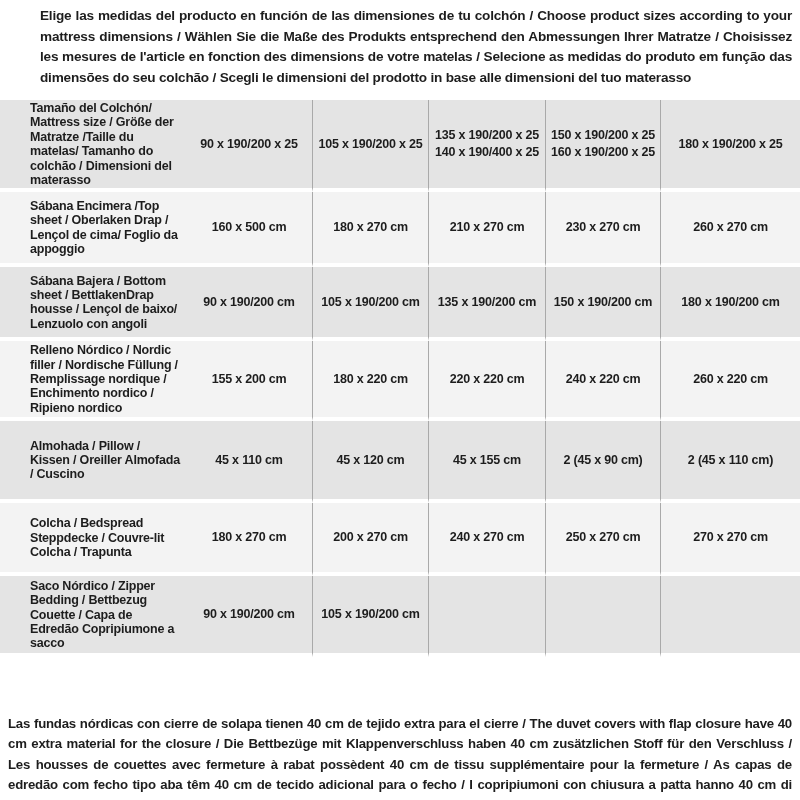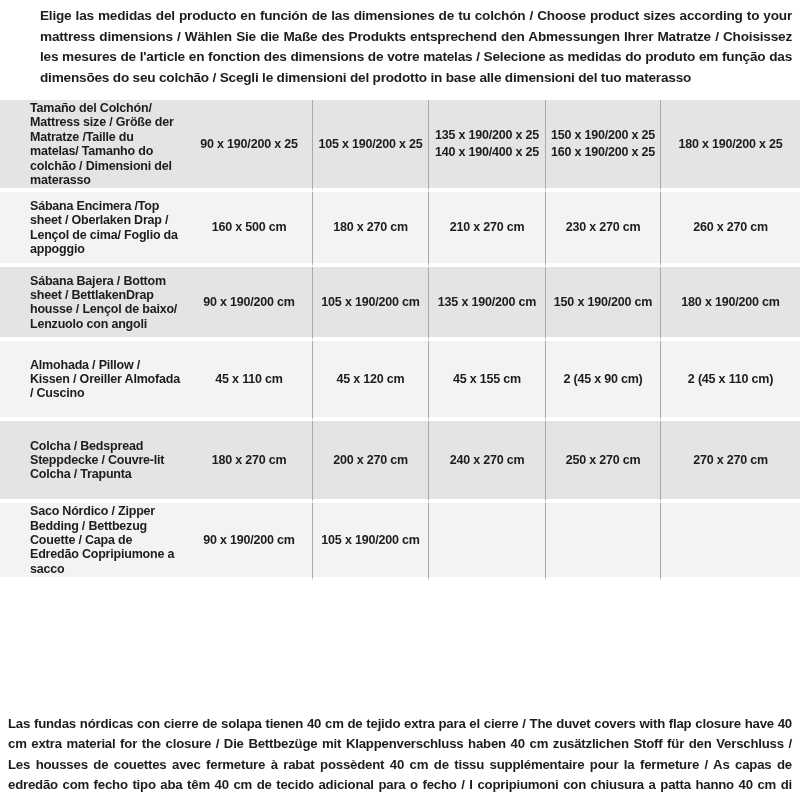--- a/index.html
+++ b/index.html
@@ -92,20 +92,28 @@
       </tr>
       <tr>
         <td class="label-cell">Sábana Bajera / Bottom sheet / BettlakenDrap housse / Lençol de baixo/ Lenzuolo con angoli</td>
         <td class="value-cell">90 x 190/200 cm</td>
         <td class="value-cell sep">105 x 190/200 cm</td>
         <td class="value-cell sep">135 x 190/200 cm</td>
         <td class="value-cell sep">150 x 190/200 cm</td>
         <td class="value-cell sep">180 x 190/200 cm</td>
       </tr>
       <tr>
+        <td class="label-cell">Relleno Nórdico / Nordic filler / Nordische Füllung / Remplissage nordique / Enchimento nordico / Ripieno nordico</td>
+        <td class="value-cell">155 x 200 cm</td>
+        <td class="value-cell sep">180 x 220 cm</td>
+        <td class="value-cell sep">220 x 220 cm</td>
+        <td class="value-cell sep">240 x 220 cm</td>
+        <td class="value-cell sep">260 x 220 cm</td>
+      </tr>
+      <tr>
         <td class="label-cell">Almohada  / Pillow / Kissen / Oreiller Almofada / Cuscino</td>
         <td class="value-cell">45 x 110 cm</td>
         <td class="value-cell sep">45 x 120 cm</td>
         <td class="value-cell sep">45 x 155 cm</td>
         <td class="value-cell sep">2 (45 x 90 cm)</td>
         <td class="value-cell sep">2 (45 x 110 cm)</td>
       </tr>
       <tr>
         <td class="label-cell">Colcha / Bedspread Steppdecke / Couvre-lit Colcha / Trapunta</td>
         <td class="value-cell">180 x 270 cm</td>

